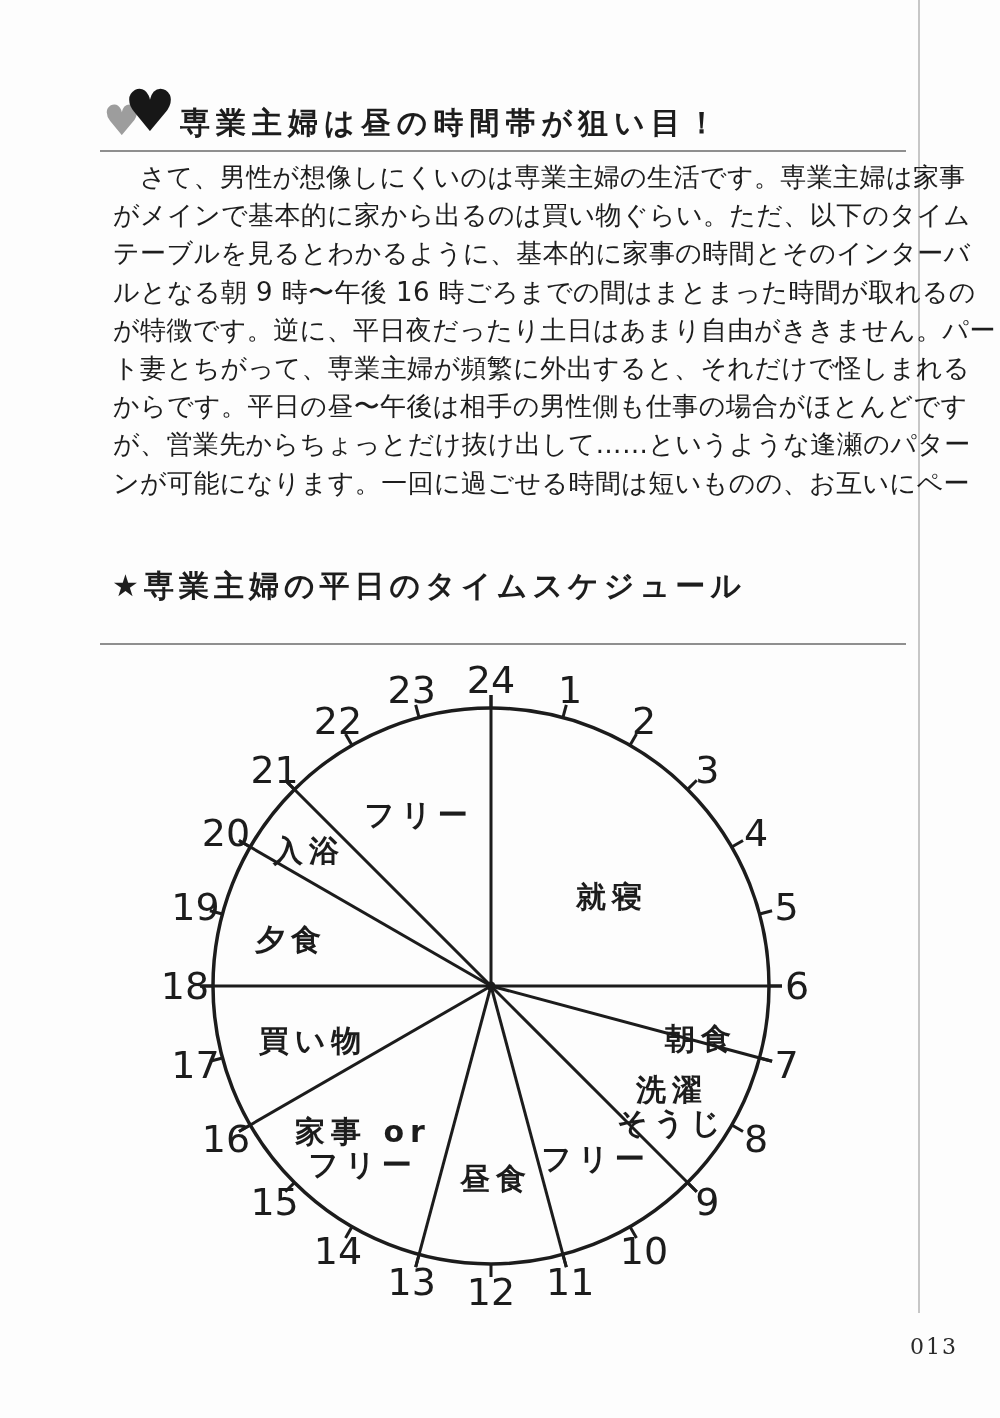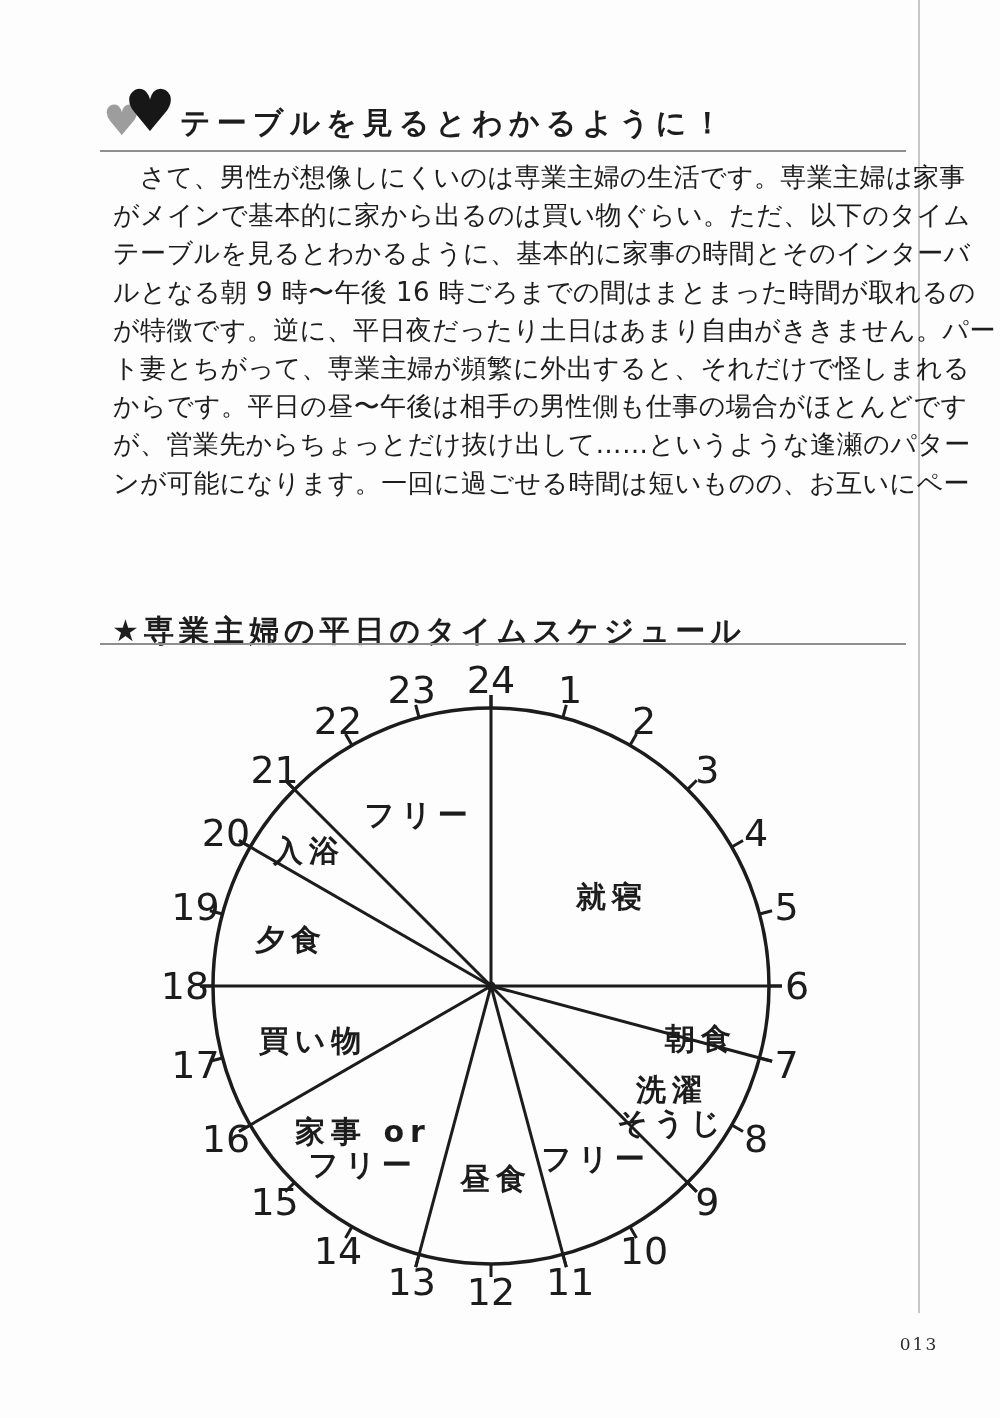--- a/index.html
+++ b/index.html
@@ -38,47 +38,47 @@
   #title-rule{top:150px;}
   
   #body-text{
     left:113px;top:158px;width:800px;
     font-size:26px;line-height:38.2px;
     letter-spacing:0.4px;
   }
   #body-text .line{white-space:nowrap;}
   
   #schedule-heading{
-    left:112px;top:610px;
+    left:112px;top:565px;
     font-size:30px;font-weight:700;letter-spacing:5px;
     line-height:42px;white-space:nowrap;
   }
   #schedule-rule{top:643px;}
   
   #clock-svg{left:0;top:0;}
   #clock-svg text{font-family:"DejaVu Sans","Liberation Sans",sans-serif;}
   
   #page-number{
     left:880px;top:1334px;width:78px;
-    text-align:center;
+    text-align:right;
     font-family:"DejaVu Serif","Liberation Serif",serif;
-    font-size:17px;letter-spacing:2px;color:#2a2a2a;
+    font-size:22px;letter-spacing:2px;color:#2a2a2a;
   }
 </style>
 </head>
 <body>
 
 <div id="page">
 
   <div class="abs" id="side-rule"></div>
 
   <span class="abs" id="header-hearts-gray">♥</span>
   <span class="abs" id="header-hearts-black">♥</span>
 
-  <div class="abs" id="page-title">テーブルを見るとわかるように！</div>
+  <div class="abs" id="page-title">専業主婦は昼の時間帯が狙い目！</div>
   <div class="abs rule-h" id="title-rule"></div>
 
   <div class="abs" id="body-text">
       <div class="line">　さて、男性が想像しにくいのは専業主婦の生活です。専業主婦は家事</div>
       <div class="line">がメインで基本的に家から出るのは買い物ぐらい。ただ、以下のタイム</div>
       <div class="line">テーブルを見るとわかるように、基本的に家事の時間とそのインターバ</div>
       <div class="line">ルとなる朝 9 時〜午後 16 時ごろまでの間はまとまった時間が取れるの</div>
       <div class="line">が特徴です。逆に、平日夜だったり土日はあまり自由がききません。パー</div>
       <div class="line">ト妻とちがって、専業主婦が頻繁に外出すると、それだけで怪しまれる</div>
       <div class="line">からです。平日の昼〜午後は相手の男性側も仕事の場合がほとんどです</div>

